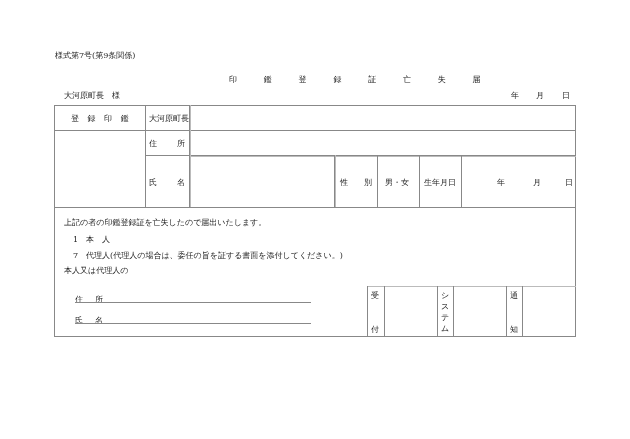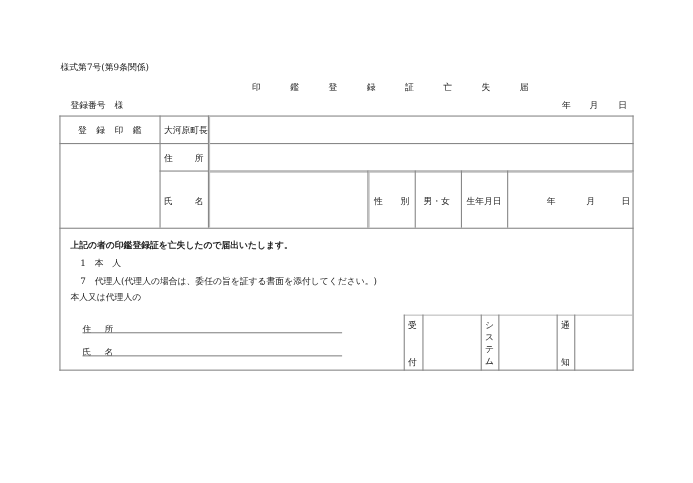--- a/index.html
+++ b/index.html
@@ -6,23 +6,23 @@
   body{width:630px;height:439px;position:relative;overflow:hidden;
        font-family:"DejaVu Serif","Liberation Serif",serif;color:#222;font-size:8px;}
   .abs{position:absolute;white-space:nowrap;}
   .ln{position:absolute;background:#888;}
   .lnl{position:absolute;background:#bbb;}
   .vtxt{position:absolute;width:12px;text-align:center;line-height:12px;}
 </style>
 </head>
 <body>
 
-<div class="abs" style="left:55px;top:56px;font-size:8px;">様式第7号(第9条関係)</div>
+<div class="abs" style="left:55px;top:50px;font-size:8px;">様式第7号(第9条関係)</div>
 <div class="abs" style="left:229px;top:74px;font-size:8px;letter-spacing:11px;font-family:Liberation Mono, monospace;">印 鑑 登 録 証 亡 失 届</div>
-<div class="abs" style="left:64px;top:90px;">登録番号　様</div>
+<div class="abs" style="left:64px;top:90px;">大河原町長　様</div>
 <div class="abs" style="left:511px;top:90px;">年</div>
 <div class="abs" style="left:536px;top:90px;">月</div>
 <div class="abs" style="left:562px;top:90px;">日</div>
 
 <div>
   <div class="ln" style="left:54px;top:105px;width:522px;height:1px;"></div>
   <div class="ln" style="left:54px;top:336px;width:522px;height:1px;"></div>
   <div class="ln" style="left:54px;top:105px;width:1px;height:232px;"></div>
   <div class="ln" style="left:575px;top:105px;width:1px;height:232px;"></div>
 
@@ -48,21 +48,21 @@
 <div class="abs" style="left:191px;top:131px;width:384px;height:24px;"></div>
 <div class="abs" style="left:149px;top:177px;letter-spacing:6px;">氏　名</div>
 <div class="abs" style="left:191px;top:157px;width:143px;height:50px;"></div>
 <div class="abs" style="left:340px;top:177px;letter-spacing:4px;">性　別</div>
 <div class="abs" style="left:385px;top:177px;">男・女</div>
 <div class="abs" style="left:424px;top:177px;">生年月日</div>
 <div class="abs" style="left:497px;top:177px;">年</div>
 <div class="abs" style="left:533px;top:177px;">月</div>
 <div class="abs" style="left:565px;top:177px;">日</div>
 
-<div class="abs" style="left:64px;top:217px;font-weight:bold;">上記の者の印鑑登録証を亡失したので届出いたします。</div>
+<div class="abs" style="left:64px;top:217px;">上記の者の印鑑登録証を亡失したので届出いたします。</div>
 <div class="abs" style="left:73px;top:234px;">1　本　人</div>
 <div class="abs" style="left:73px;top:250px;">7　代理人(代理人の場合は、委任の旨を証する書面を添付してください。)</div>
 <div class="abs" style="left:64px;top:265px;">本人又は代理人の</div>
 
 <div class="abs" style="left:75px;top:294px;letter-spacing:2px;">住　所</div>
 <div class="ln" style="left:75px;top:302px;width:236px;height:1px;"></div>
 <div class="abs" style="left:75px;top:315px;letter-spacing:2px;">氏　名</div>
 <div class="ln" style="left:75px;top:323px;width:236px;height:1px;"></div>
 
 <div>

